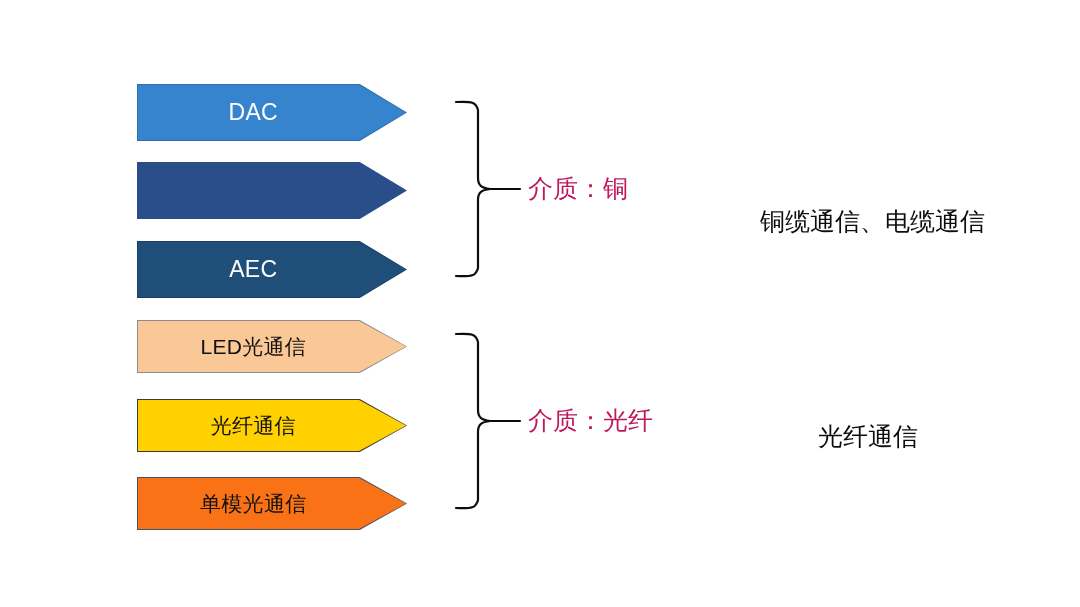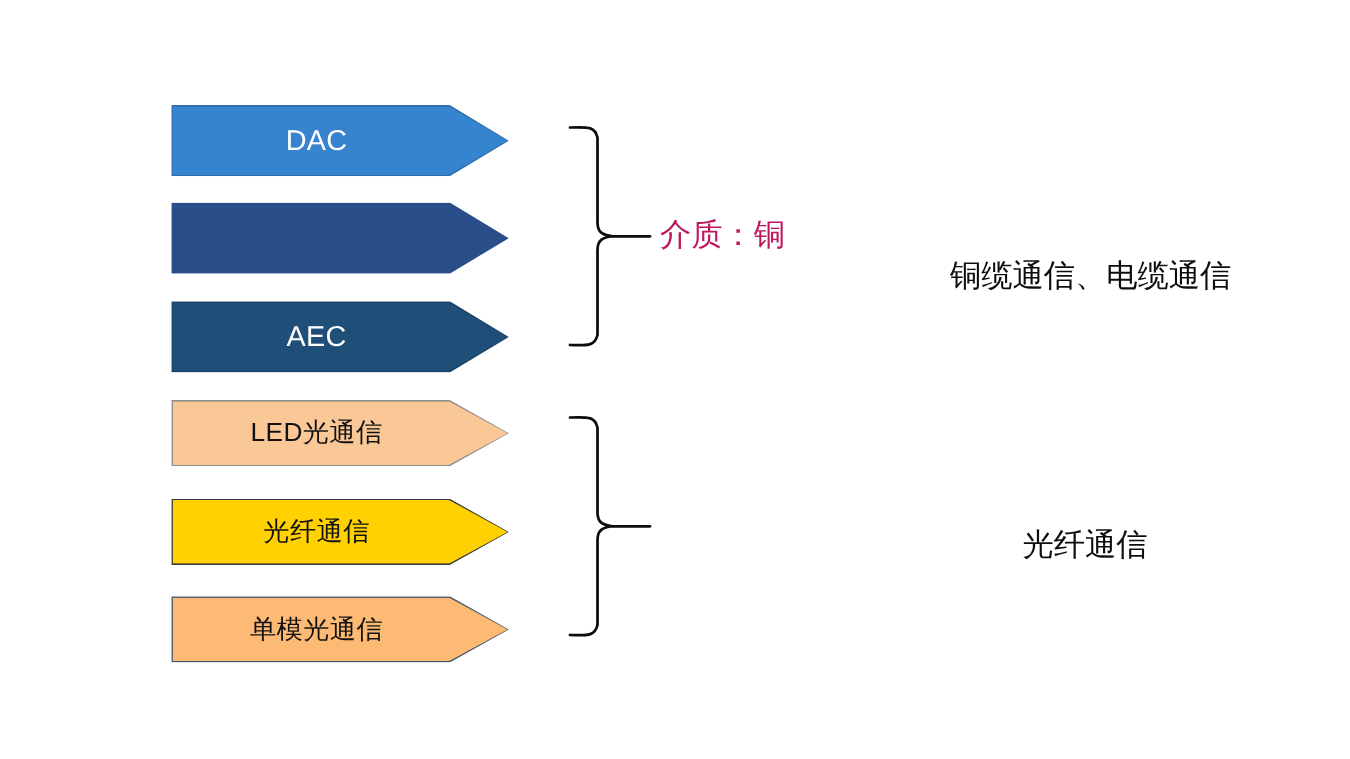--- a/index.html
+++ b/index.html
@@ -107,25 +107,26 @@
   <div class="arrow" style="left:138px; top:321px; width:268px; height:51px; background:#FAC896;">
     <span class="arrow-label fiber-label">LED光通信</span>
   </div>
 
   <div class="arrow-outline" style="left:137px; top:399px; width:270px; height:53px; background:#3A3A3A;"></div>
   <div class="arrow" style="left:138px; top:400px; width:268px; height:51px; background:#FFD100;">
     <span class="arrow-label fiber-label">光纤通信</span>
   </div>
 
   <div class="arrow-outline" style="left:137px; top:477px; width:270px; height:53px; background:#44546A;"></div>
-  <div class="arrow" style="left:138px; top:478px; width:268px; height:51px; background:#fdba74;">
+  <div class="arrow" style="left:138px; top:478px; width:268px; height:51px; background:#f97316;">
     <span class="arrow-label fiber-label">单模光通信</span>
   </div>
 
   <svg class="brace" style="left:452px; top:330px;" width="80" height="185" viewBox="0 0 80 185">
     <path d="M 4 4 C 20 3.2 24 4 26 12 L 26 80 C 26 88 30 90 38 91 C 30 92 26 94 26 102 L 26 170 C 24 178 20 178.8 4 178" fill="none" stroke="#0d0d0d" stroke-width="2.2" stroke-linecap="round" stroke-linejoin="round"></path>
     <line x1="38" y1="91" x2="68" y2="91" stroke="#0d0d0d" stroke-width="2.2" stroke-linecap="round"></line>
   </svg>
 
+  <div class="medium-text" style="left:528px; top:408px;">介质：光纤</div>
 
   <div class="usage-text" style="left:818px; top:424px;">光纤通信</div>
 
 </div>
 
 </body></html>

